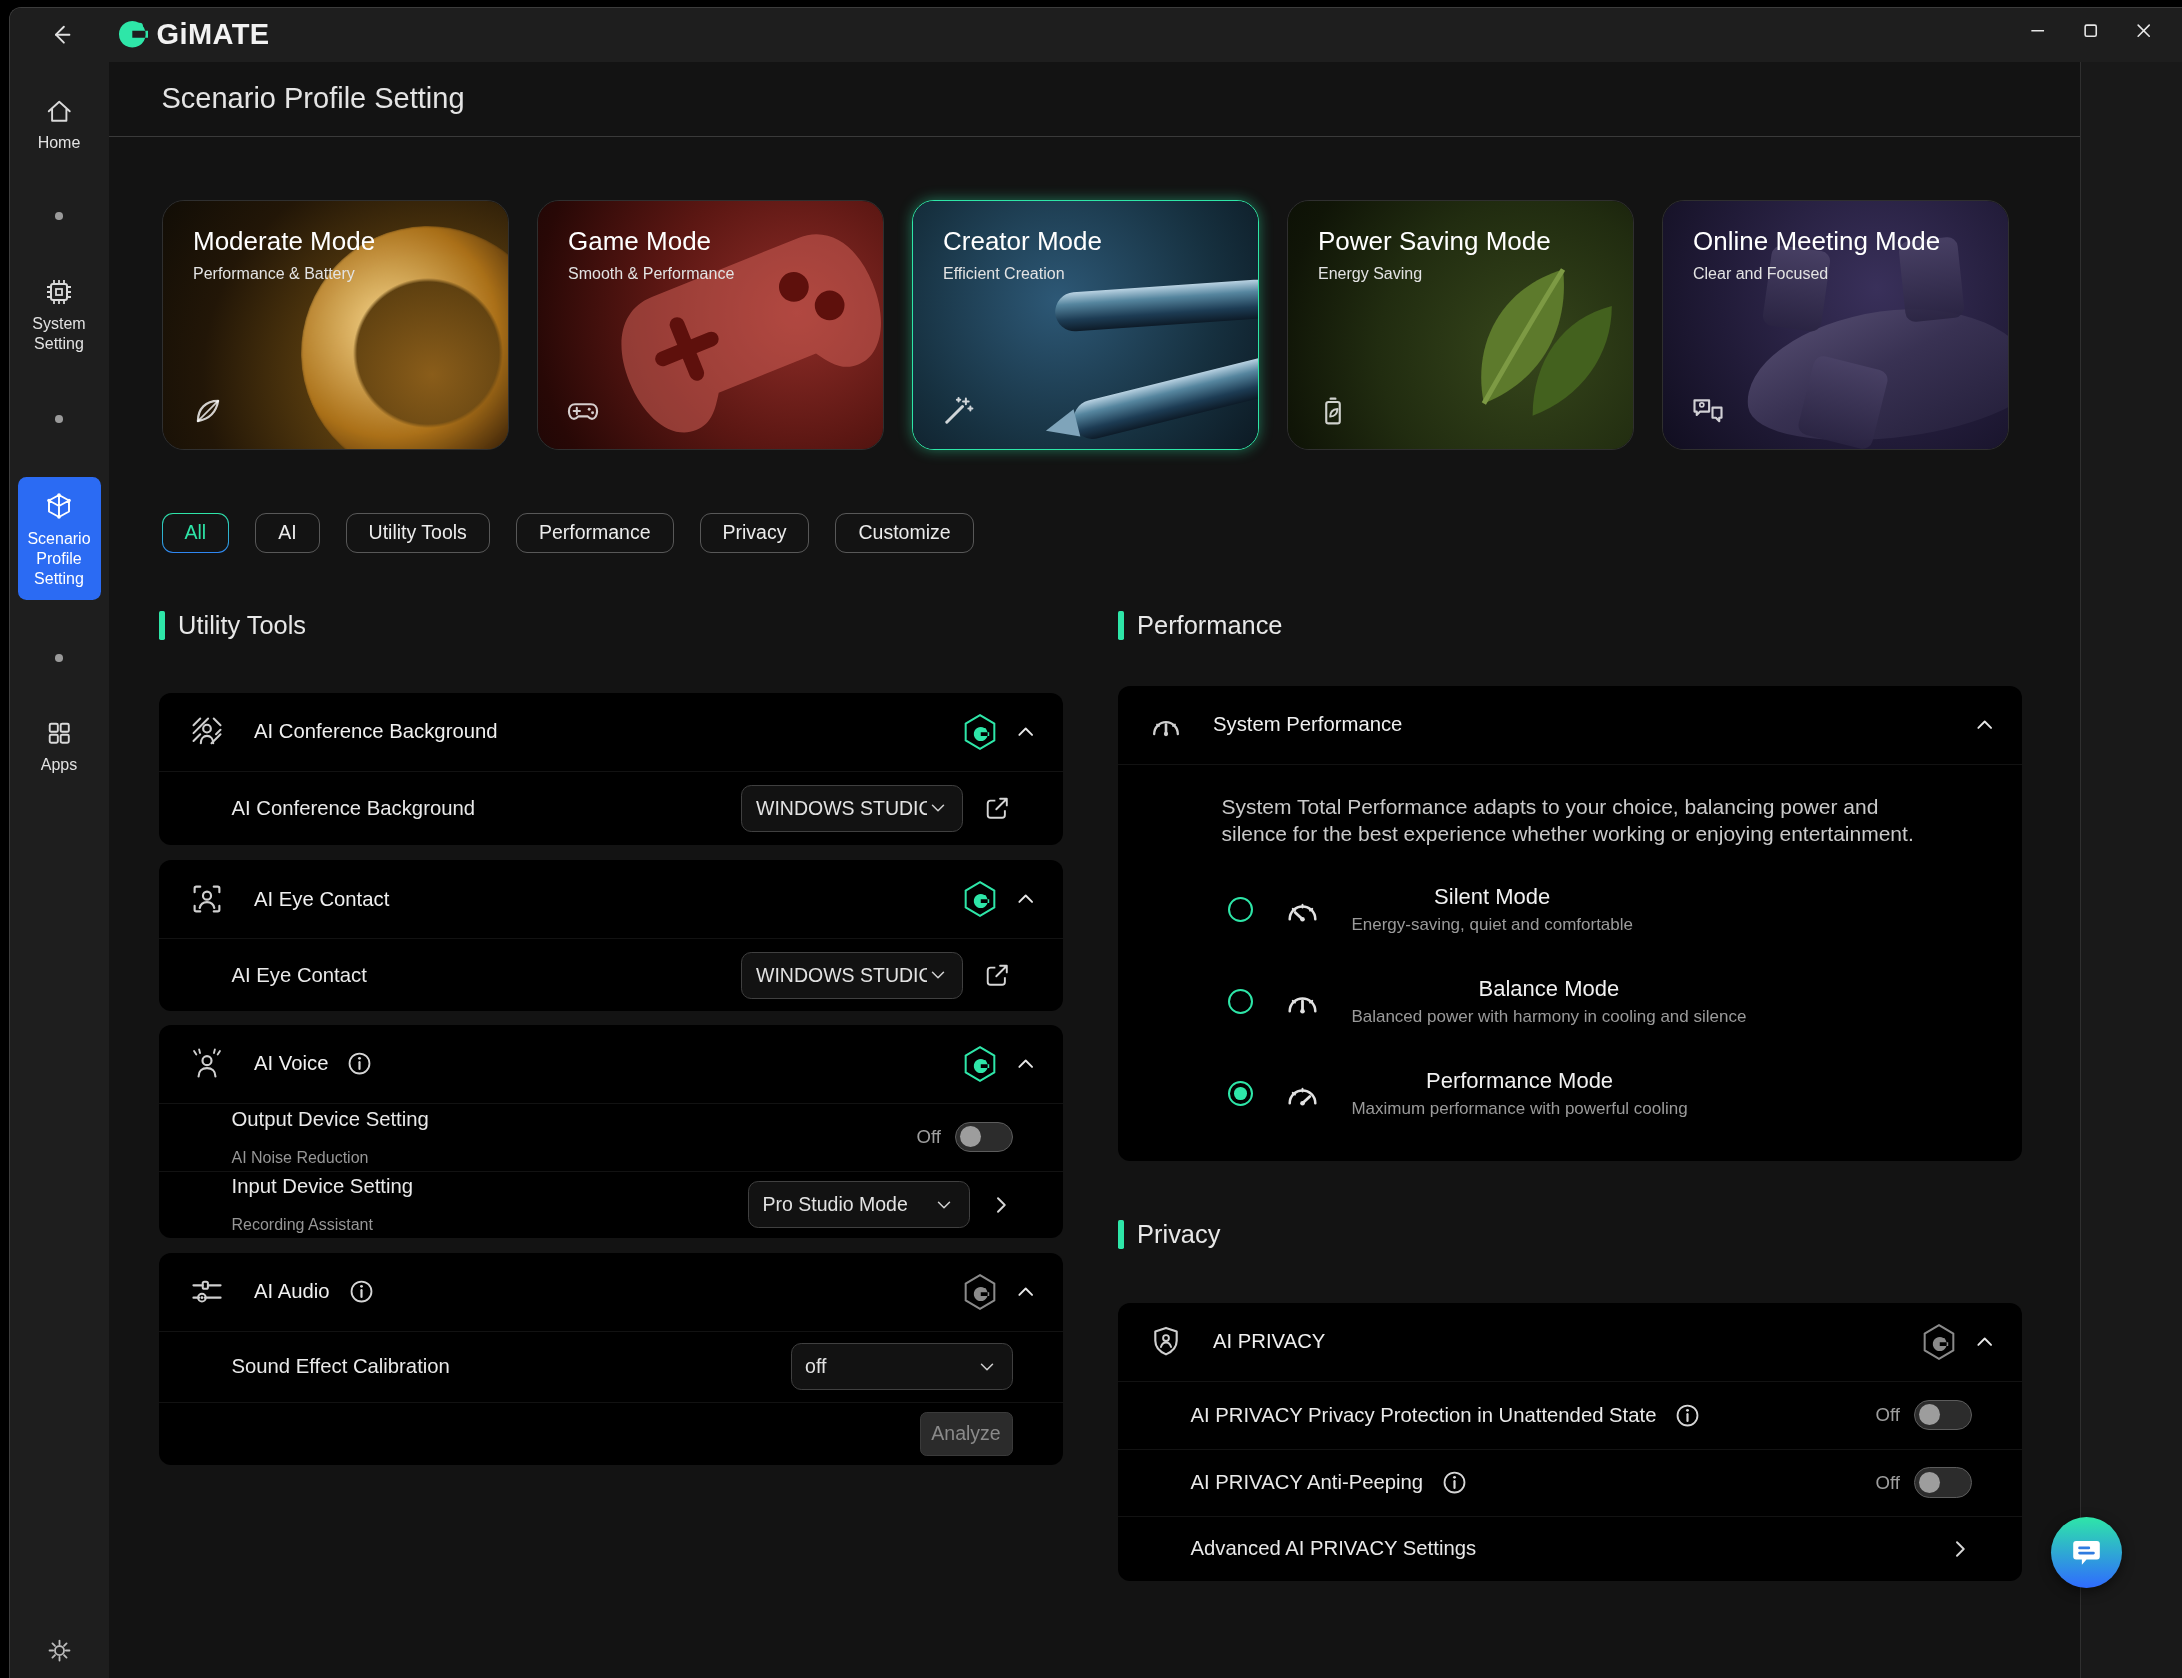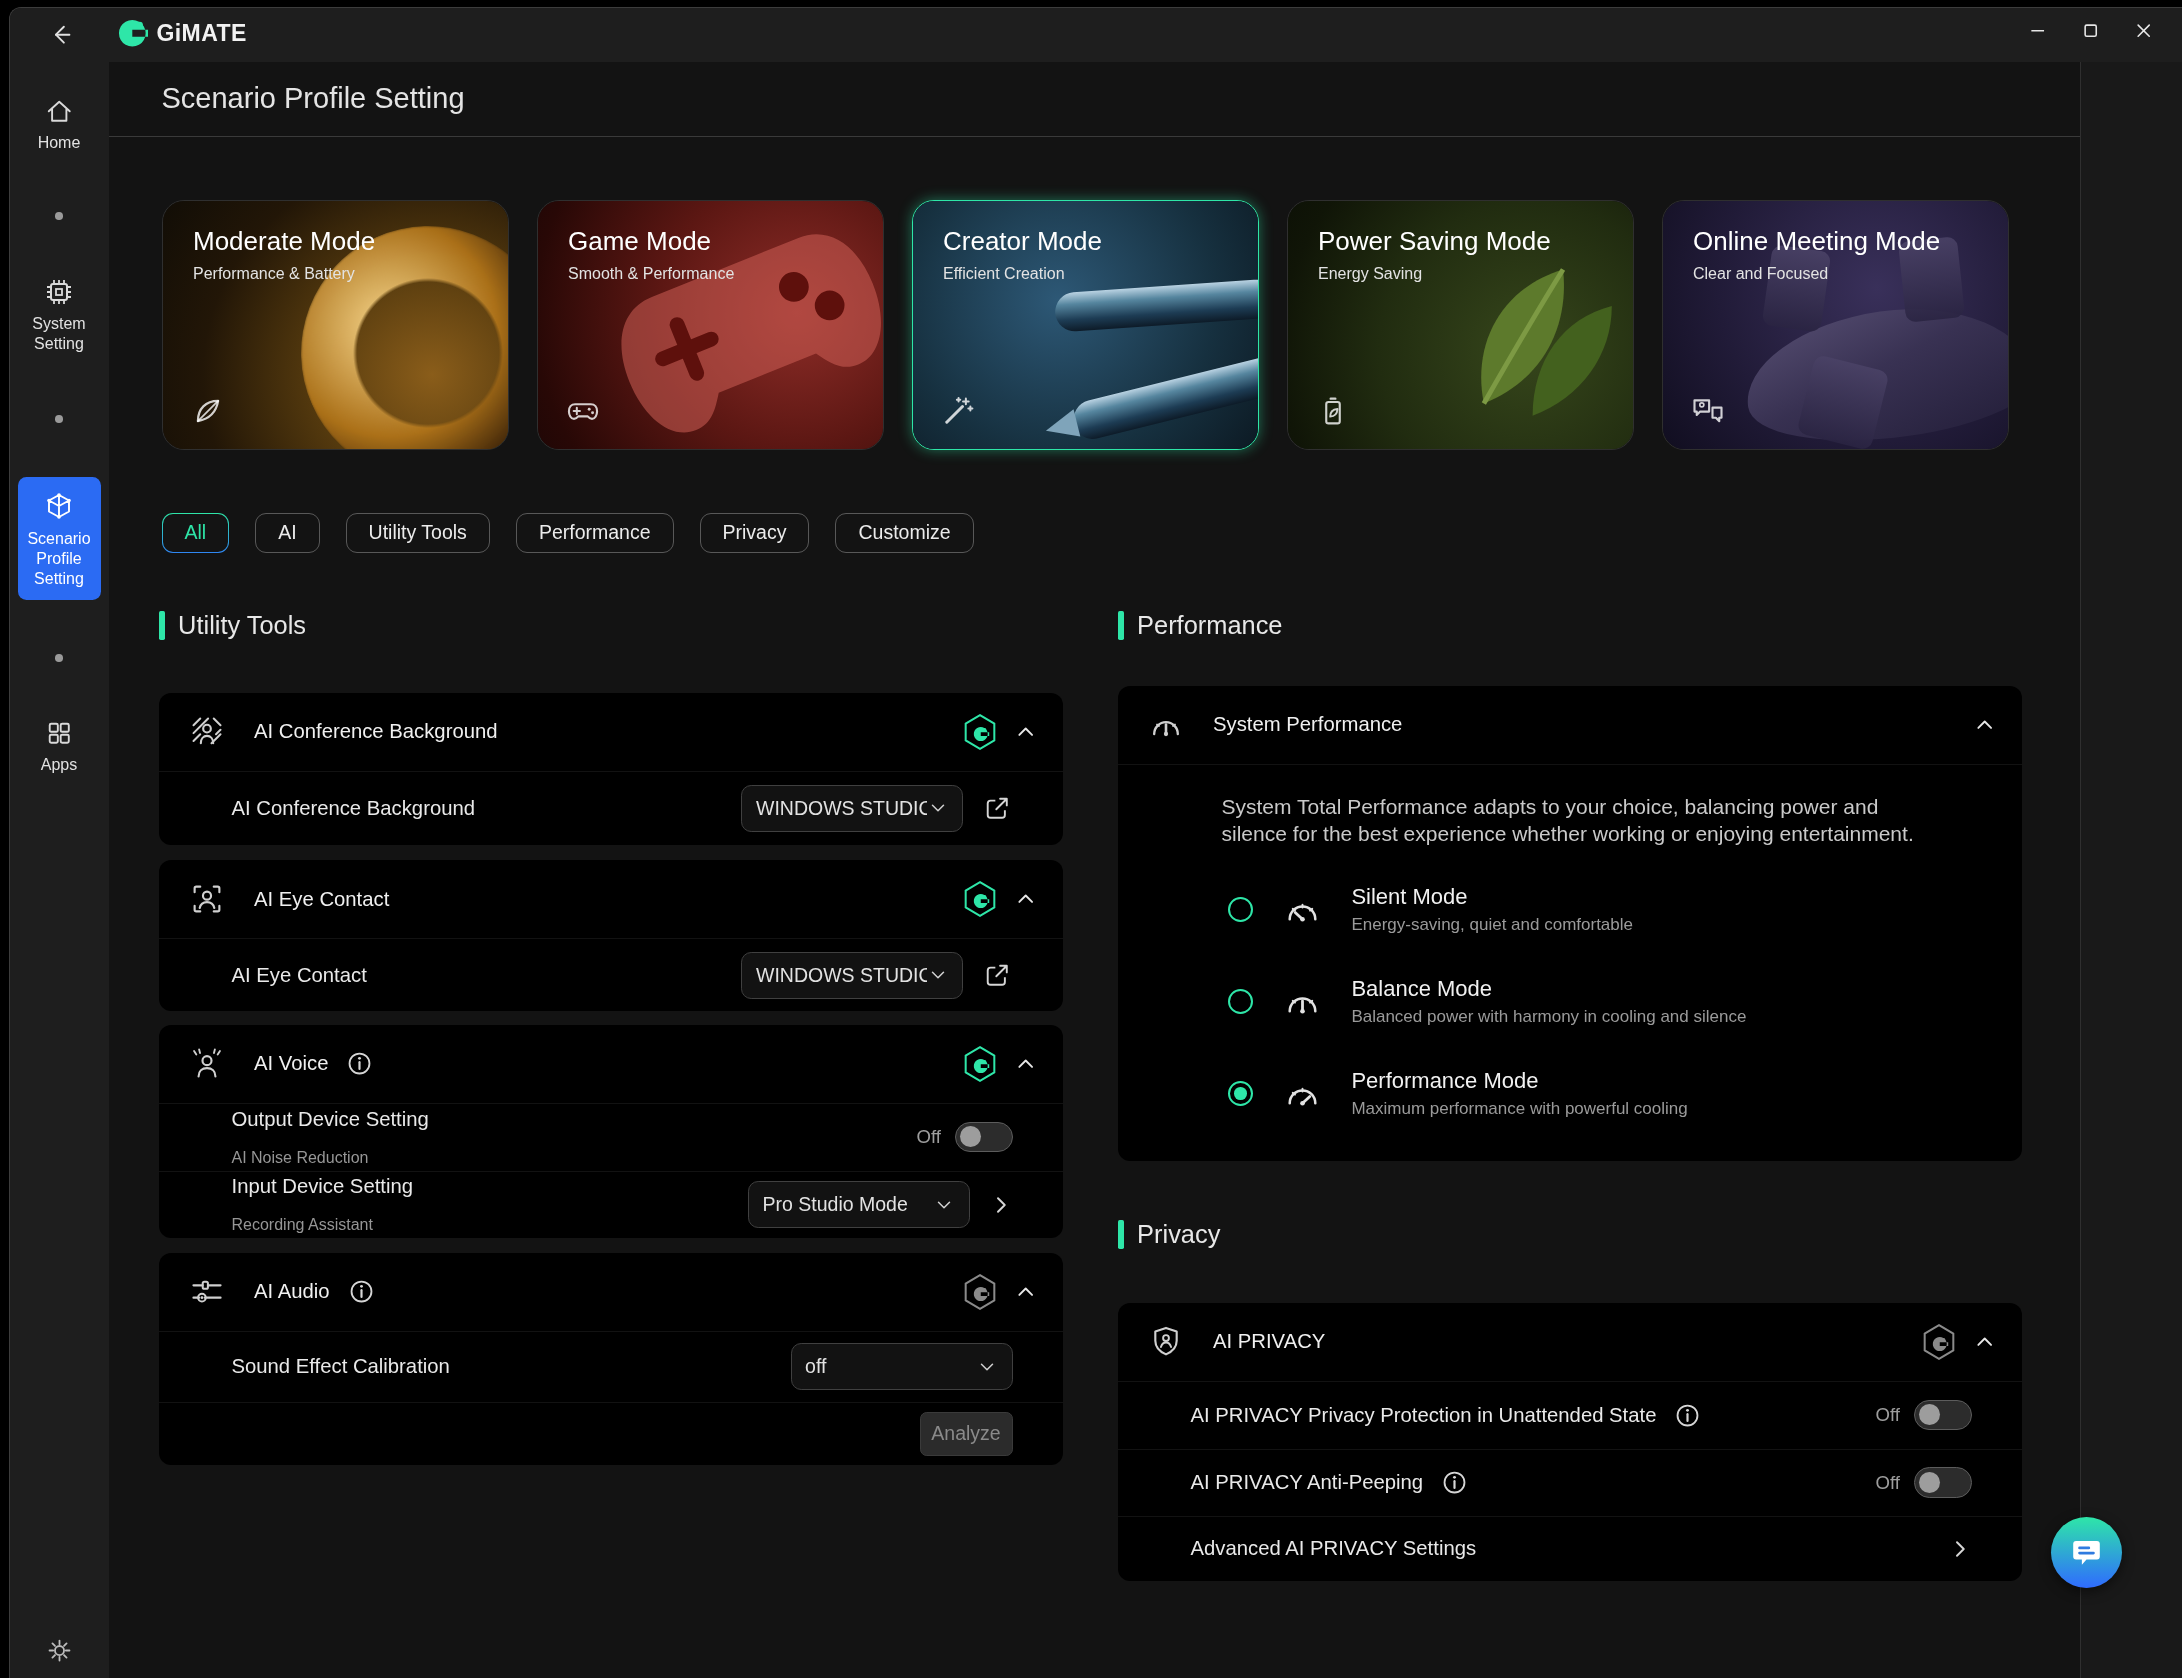--- a/index.html
+++ b/index.html
@@ -5,21 +5,21 @@
   * { margin:0; padding:0; box-sizing:border-box; }
   html,body { width:2182px; height:1678px; background:#000; font-family:"Liberation Sans", sans-serif; overflow:hidden; }
   .window { position:absolute; left:8.5px; top:6.8px; width:2174px; height:1671px;
             background:#1e1e1e; border-top-left-radius:12px; border-top:0.8px solid #3c3c3c; border-left:0.8px solid #3c3c3c; overflow:hidden; }
 
   
   .titlebar { position:absolute; left:0; top:0; width:100%; height:54px; background:#1e1e1e; }
   .back-btn { position:absolute; left:34px; top:12px; width:34px; height:30.5px; display:flex; align-items:center; justify-content:center; cursor:pointer; }
   .logo { position:absolute; left:108px; top:10.2px; display:flex; align-items:center; gap:8.5px; }
   .logo .mark { width:30.5px; height:30.5px; color:#2EE6A8; }
-  .logo .name { font-size:23px; font-weight:bold; color:#f2f2f2; letter-spacing:0.4px; }
+  .logo .name { font-size:29px; font-weight:bold; color:#f2f2f2; letter-spacing:0.4px; }
   .win-controls { position:absolute; right:12px; top:5.1px; display:flex; }
   .win-btn { width:53px; height:36px; display:flex; align-items:center; justify-content:center; color:#e6e6e6; }
 
   
   .sidebar { position:absolute; left:0; top:54px; width:99px; height:1617px; background:#1e1e1e; display:flex; flex-direction:column; align-items:center;gap:22px; }
   .side-item { width:100%; display:flex; flex-direction:column; align-items:center; gap:6.8px; color:#d9d9d9; cursor:pointer; }
   .side-item .lbl { font-size:16px; text-align:center; line-height:1.25; color:#e2e2e2; }
   .side-dot { width:7.6px; height:7.6px; border-radius:50%; background:#9a9a9a; }
   .side-active { width:83px; border-radius:8.5px; background:#2B6BF3; padding:13.6px 3.4px 12px; display:flex; flex-direction:column; align-items:center; gap:6.8px; cursor:pointer; }
   .side-active .lbl { font-size:16px; color:#fff; text-align:center; line-height:1.22; }
@@ -98,21 +98,21 @@
   .sq-ic { width:30.5px; height:30.5px; color:#d6d6d6; cursor:pointer; }
   .toggle { width:58px; height:30.5px; border-radius:15.3px; background:#2c2c2c; border:0.8px solid #5c5c5c; position:relative; cursor:pointer; }
   .toggle .knob { position:absolute; left:4.2px; top:3.4px; width:21px; height:21px; border-radius:50%; background:#9d9d9d; }
   .state-lbl { font-size:18.6px; color:#9d9d9d; }
   .analyze-btn { margin-left:auto; width:93px; height:44px; border-radius:6.8px; background:#2b2b2b; border:0.8px solid #3a3a3a;
                  display:flex; align-items:center; justify-content:center; font-size:19.5px; color:#8a8a8a; cursor:pointer; }
 
   
   .perf-desc { padding:29px 102px 0 104px; font-size:21px; color:#c9c9c9; line-height:1.28; }
   .radio-row { display:flex; align-items:center; margin:0 0 0 110px; height:56px; cursor:pointer; }
-  .radio-rows { margin-top:34px; display:flex; flex-direction:column; gap:36px; }
+  .radio-rows { margin-top:34px; display:flex; flex-direction:column; gap:36px;text-align:center; }
   .radio { width:25.4px; height:25.4px; border-radius:50%; border:2.5px solid #2EE6A8; flex:0 0 auto; display:flex; align-items:center; justify-content:center; }
   .radio .dot { width:12.7px; height:12.7px; border-radius:50%; background:#2EE6A8; }
   .radio-gauge { width:39px; height:39px; color:#e2e2e2; margin-left:30.5px; flex:0 0 auto; }
   .radio-text { margin-left:29px; }
   .radio-name { font-size:22px; color:#f1f1f1; }
   .radio-desc { font-size:17px; color:#9a9a9a; margin-top:5.1px; }
 
   
   .chat-fab { position:absolute; left:2041px; top:1509px; width:71px; height:71px; border-radius:50%;
               background:linear-gradient(180deg,#2EE6A8 0%,#2F6BFF 100%); display:flex; align-items:center; justify-content:center; cursor:pointer;

